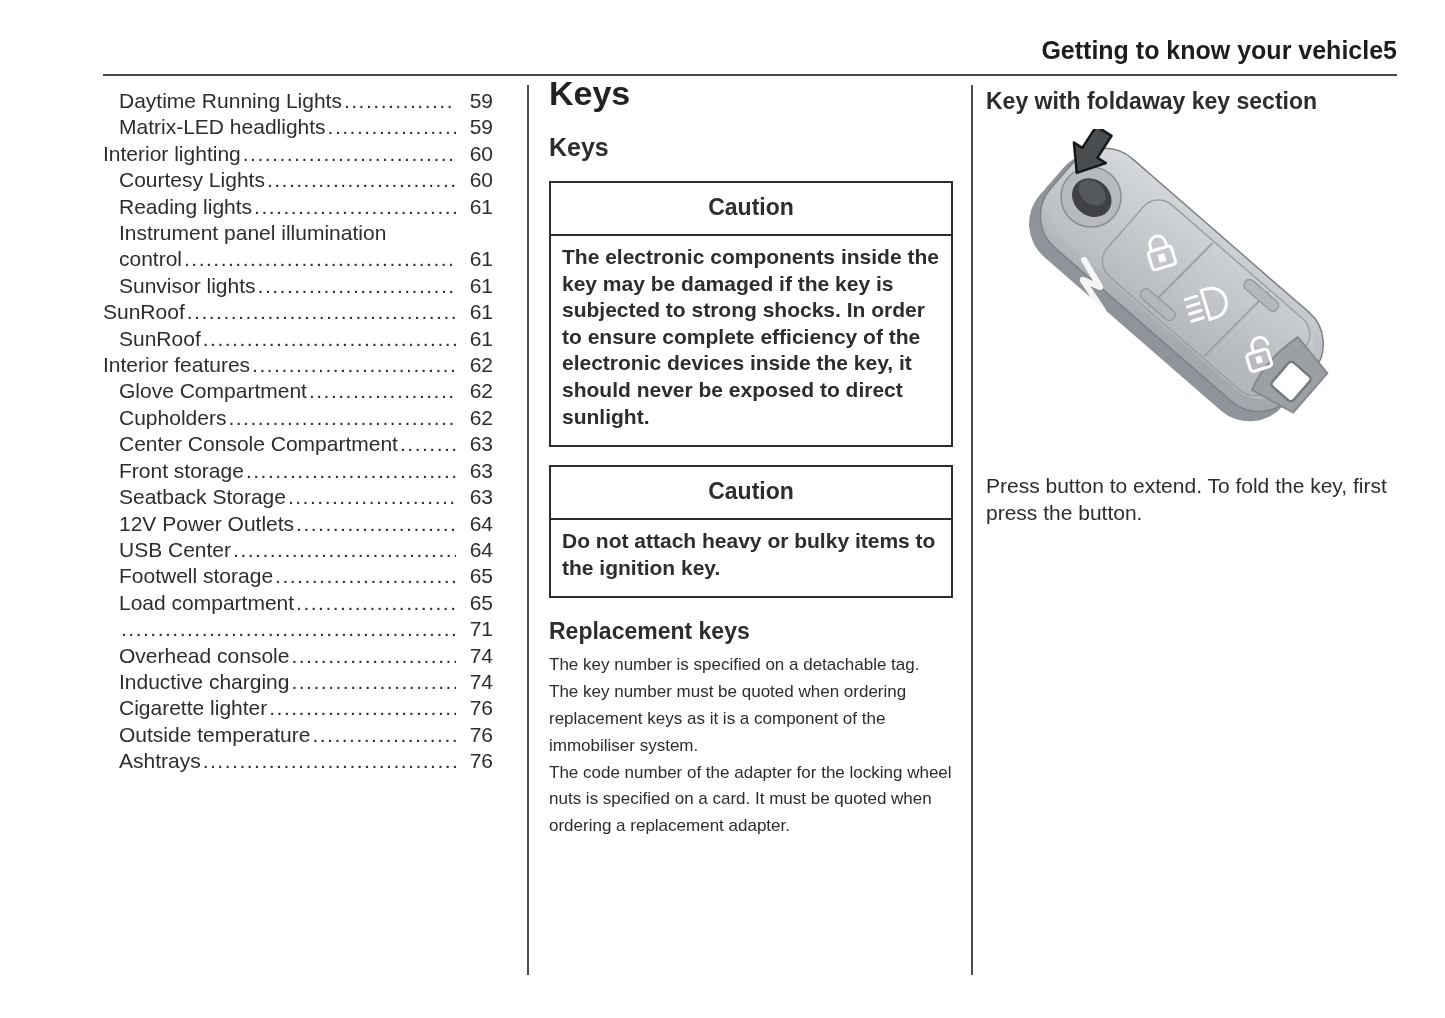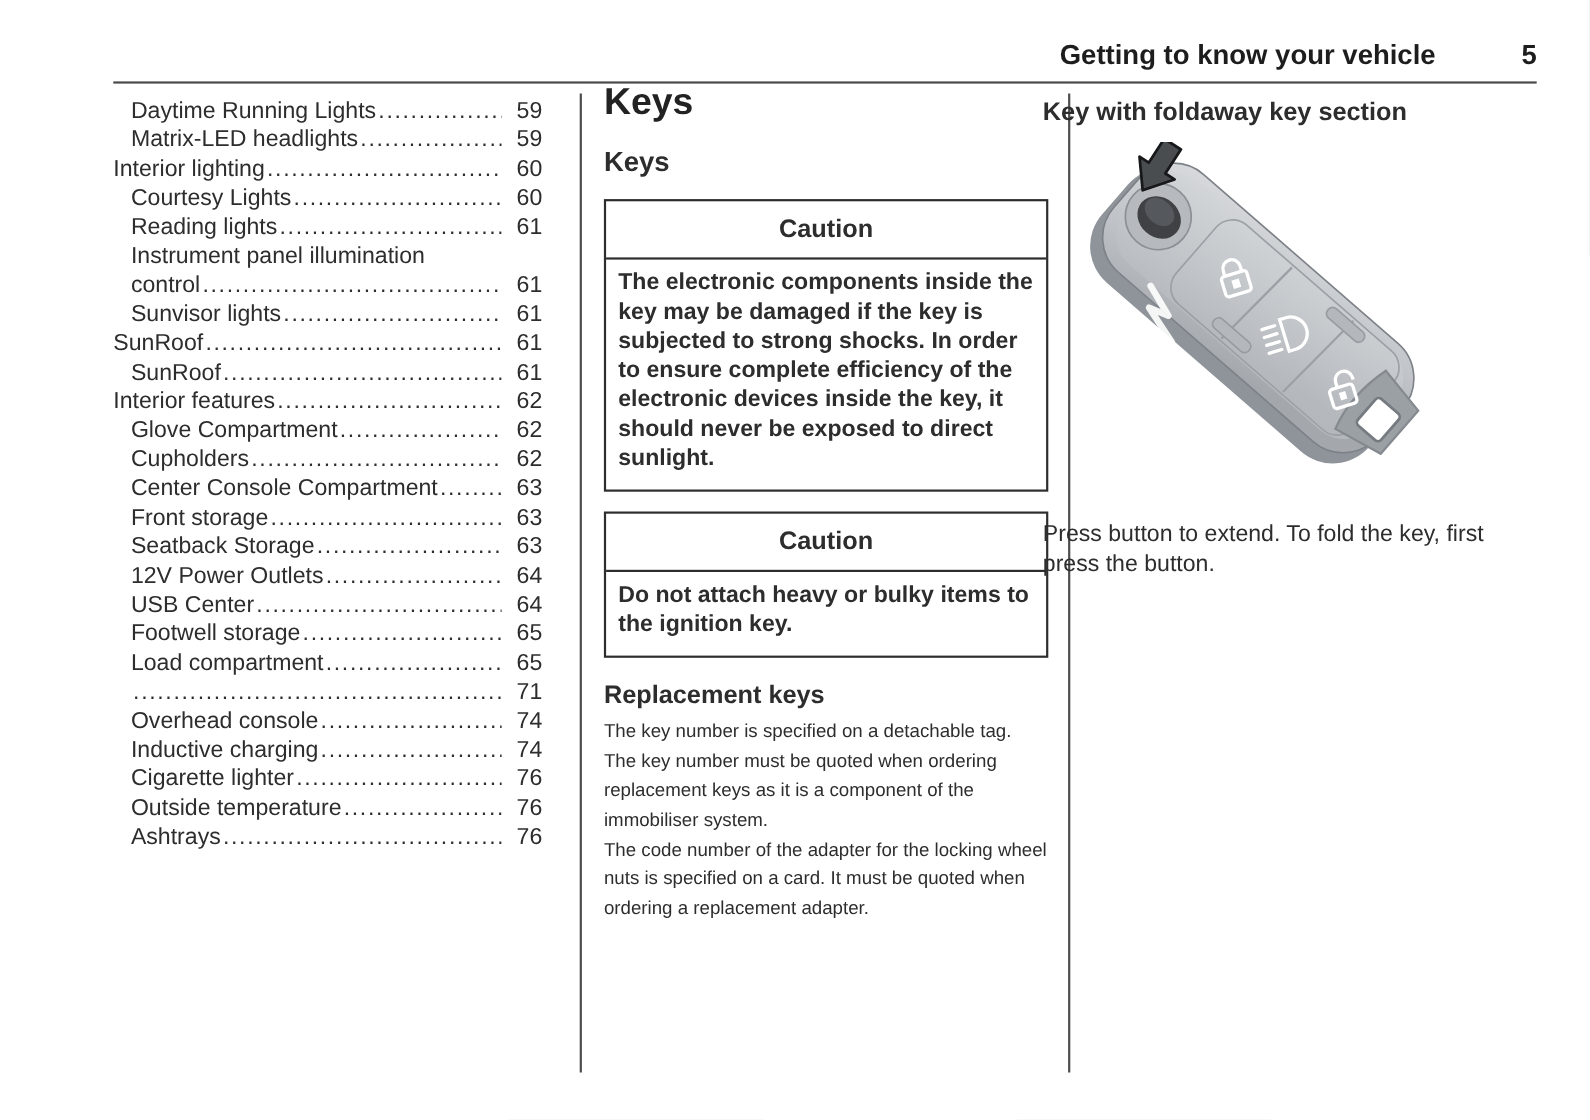--- a/index.html
+++ b/index.html
@@ -4,21 +4,21 @@
 <style>
   html,body { margin:0; padding:0; background:#e9e9e9; }
   .page {
     position:relative; width:1445px; height:1018px; background:#ffffff;
     font-family:"Liberation Sans", sans-serif; color:#2d2d2d; overflow:hidden;
     margin:0 auto;
   }
   
   .header {
     position:absolute; left:103px; top:36px; width:1294px;
-    display:flex; justify-content:flex-end; align-items:baseline; gap:78px;
+    display:flex; justify-content:flex-end; align-items:baseline; 
     border-bottom:2px solid #4a4a4a; padding-bottom:9px;
     font-size:25px; font-weight:bold; color:#1d1d1d;
   }
   
   .col-divider { position:absolute; top:85px; height:890px; width:2px; background:#4d4d4d; }
   .divider-1 { left:527px; }
   .divider-2 { left:971px; }
   
   .toc { position:absolute; left:103px; top:88px; width:390px; font-size:21px; line-height:26.4px; }
   .toc-line { display:flex; align-items:baseline; }
@@ -30,21 +30,21 @@
   
   .main-col { position:absolute; left:549px; top:74px; width:404px; }
   .keys-title { font-size:34px; font-weight:bold; color:#222; margin:0 0 20px 0; }
   .keys-sub   { font-size:25px; font-weight:bold; margin:0 0 19px 0; }
   .caution-box { border:2px solid #2d2d2d; margin-bottom:18px;font-weight:bold; }
   .caution-title { text-align:center; font-size:23px; padding:11px 0 13px 0; border-bottom:2px solid #2d2d2d; }
   .caution-body { padding:8px 11px 15px 11px; font-size:21px; line-height:26.6px; }
   .section-h { font-size:23px; font-weight:bold; margin:20px 0 7px 0; }
   .para p { margin:0; font-size:17px; line-height:26.8px; }
   
-  .right-col { position:absolute; left:948px; top:88px; width:404px; }
+  .right-col { position:absolute; left:986px; top:88px; width:404px; }
   .right-title { font-size:23px; font-weight:bold; margin:0 0 14px 0; }
   .warning-box { border:2px solid #2d2d2d; }
   .warning-head {
     background:var(--warning-bg, #c9c9c9); display:flex; justify-content:center; align-items:center;
     gap:11px; font-weight:bold; font-size:23px; padding:13px 0; border-bottom:2px solid #2d2d2d;
   }
   .warning-body { padding:9px 11px 15px 11px; font-size:21px; line-height:26.6px; }
   .figure { position:relative; height:340px; margin-top:9px; }
   .figure svg { position:absolute; left:40px; top:0; }
   .caption { font-size:21px; line-height:26.6px; margin-top:4px; }

